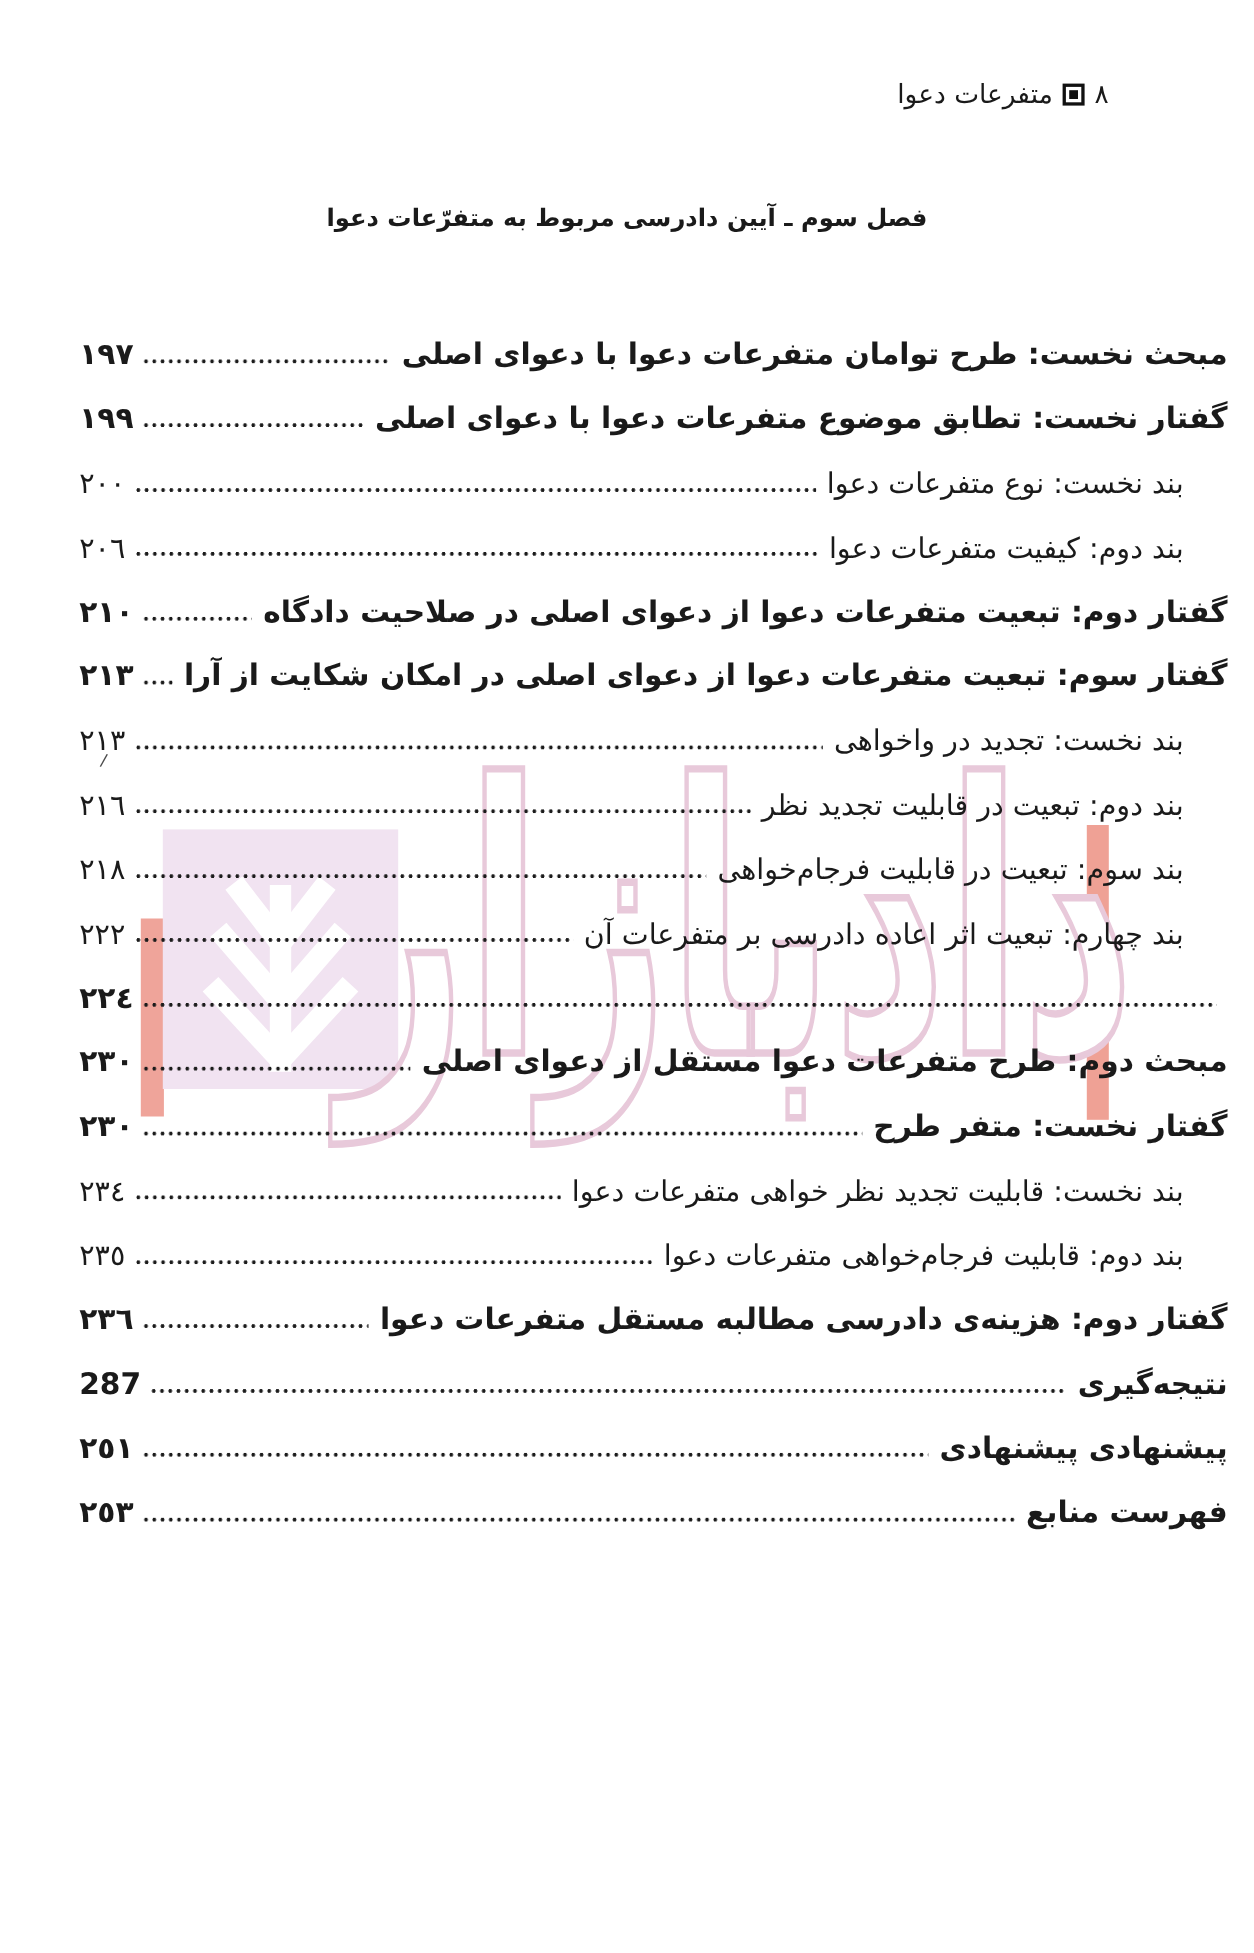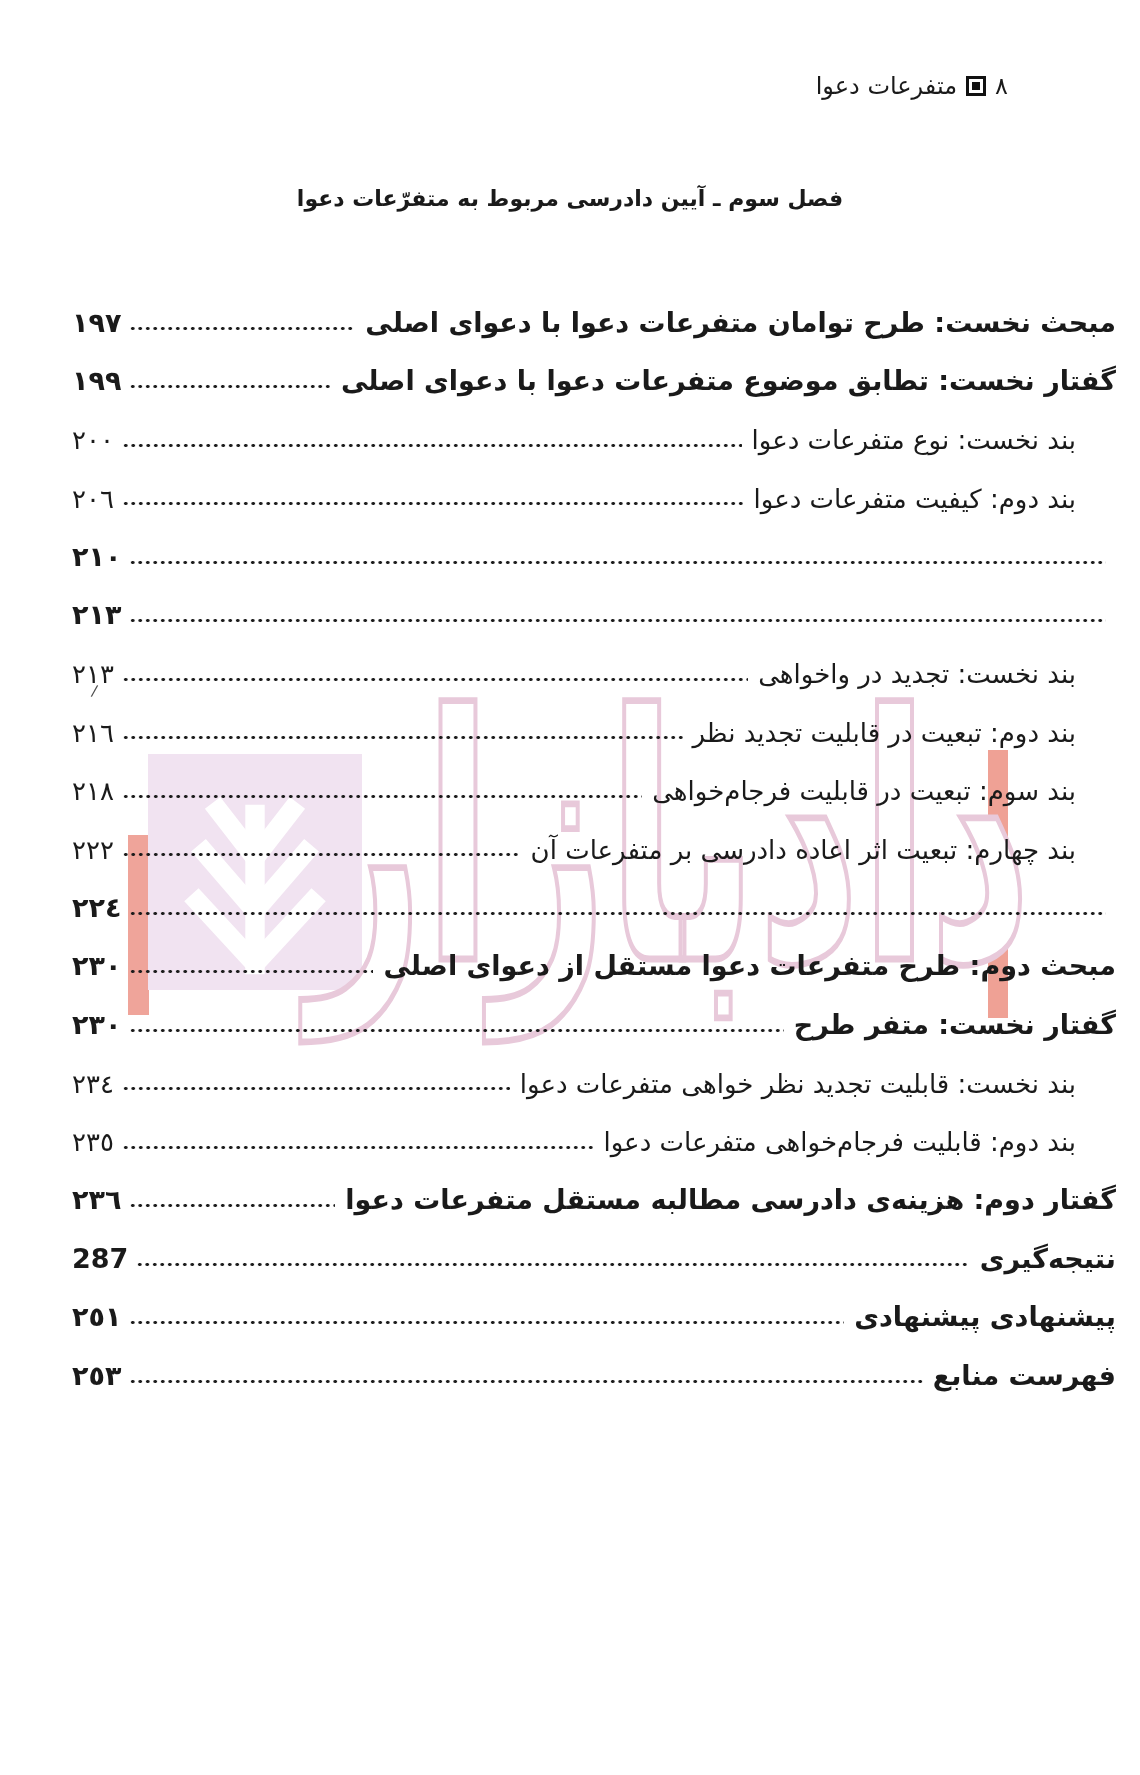--- a/index.html
+++ b/index.html
@@ -129,25 +129,27 @@
       <span class="toc-page">٢٠٠</span>
     </div>
 
     <div class="toc-row indent">
       <span class="toc-label">بند دوم: کیفیت متفرعات دعوا</span>
       <span class="toc-leader"></span>
       <span class="toc-page">٢٠٦</span>
     </div>
 
     <div class="toc-row bold">
+      <span class="toc-label">گفتار دوم: تبعیت متفرعات دعوا از دعوای اصلی در صلاحیت دادگاه</span>
       <span class="toc-leader"></span>
       <span class="toc-page">٢١٠</span>
     </div>
 
     <div class="toc-row bold">
+      <span class="toc-label">گفتار سوم: تبعیت متفرعات دعوا از دعوای اصلی در امکان شکایت از آرا</span>
       <span class="toc-leader"></span>
       <span class="toc-page">٢١٣</span>
     </div>
 
     <div class="toc-row indent">
       <span class="toc-label">بند نخست: تجدید در واخواهی</span>
       <span class="toc-leader"></span>
       <span class="toc-page">٢١٣</span>
     </div>
 

